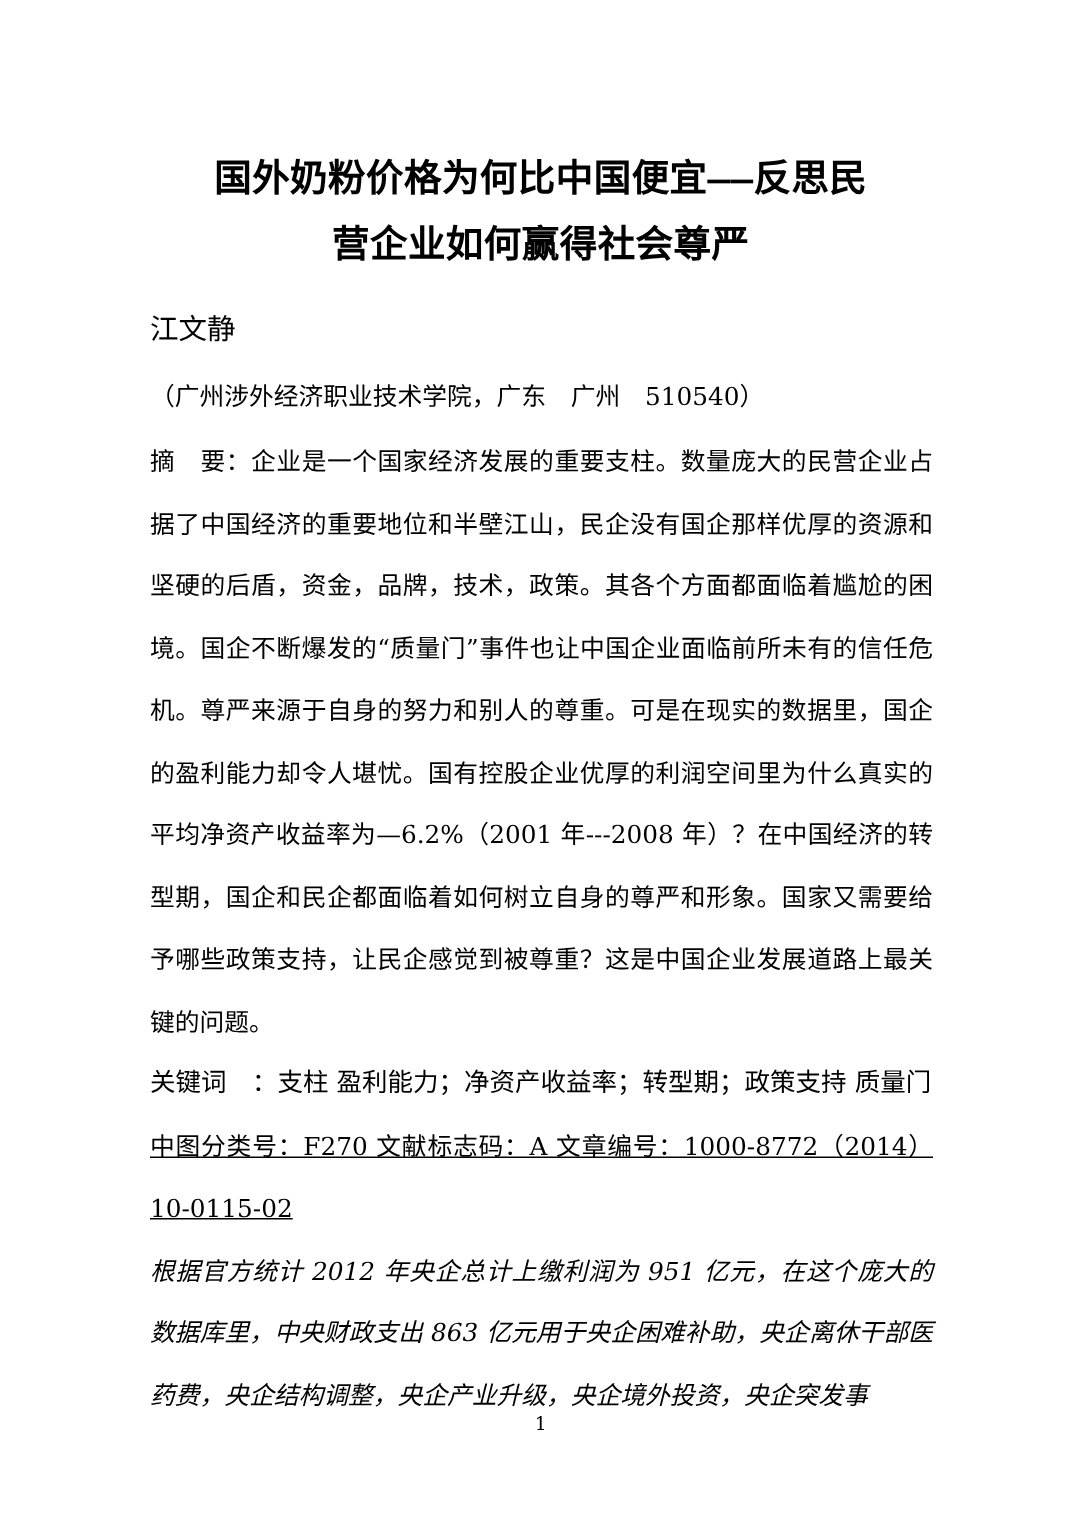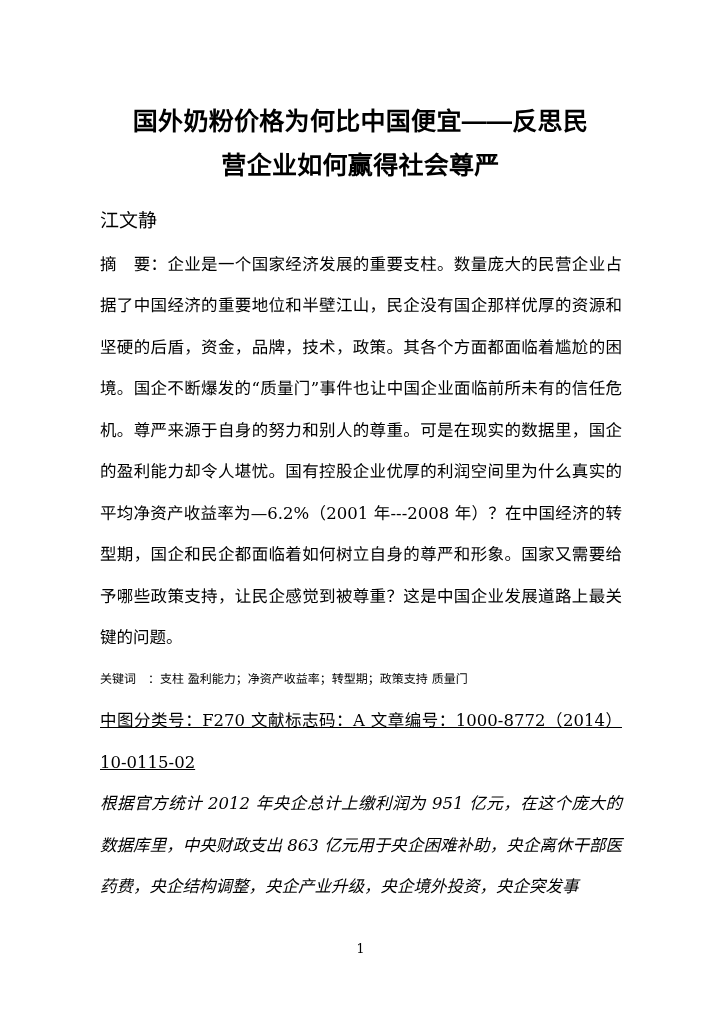--- a/index.html
+++ b/index.html
@@ -33,21 +33,21 @@
     top: 82px;
     width: 521px;
     text-align: center;
   }
   .doc-title {
     font-size: 25px;
     font-weight: bold;
     line-height: 44px;
     letter-spacing: 0.3px;
     white-space: pre-line;
-    font-family: Liberation Sans, sans-serif;
+    font-family: Liberation Mono, monospace;
   }
 
   
   .column {
     position: absolute;
     left: 100px;
     top: 200px;
     width: 522px;
   }
 
@@ -65,21 +65,21 @@
   }
 
   .abstract {
     font-size: 16.5px;
     line-height: 41.5px;
     text-align: justify;
     text-justify: inter-character;
   }
 
   .keywords {
-    font-size: 12px;
+    font-size: 17px;
     line-height: 41.5px;
     text-align: justify;
     text-justify: inter-character;
   }
 
   .classinfo {
     font-size: 16.5px;
     line-height: 41.5px;
     text-align: justify;
     text-justify: inter-character;
@@ -114,20 +114,21 @@
 
   <div class="title-block">
     <h1 class="doc-title">国外奶粉价格为何比中国便宜——反思民
 营企业如何赢得社会尊严</h1>
   </div>
 
   <div class="column">
 
     <div class="author">江文静</div>
 
+    <div class="affiliation">（广州涉外经济职业技术学院，广东　广州　510540）</div>
 
     <div class="abstract">摘　要：企业是一个国家经济发展的重要支柱。数量庞大的民营企业占据了中国经济的重要地位和半壁江山，民企没有国企那样优厚的资源和坚硬的后盾，资金，品牌，技术，政策。其各个方面都面临着尴尬的困境。国企不断爆发的“质量门”事件也让中国企业面临前所未有的信任危机。尊严来源于自身的努力和别人的尊重。可是在现实的数据里，国企的盈利能力却令人堪忧。国有控股企业优厚的利润空间里为什么真实的平均净资产收益率为—6.2%（2001 年---2008 年）？在中国经济的转型期，国企和民企都面临着如何树立自身的尊严和形象。国家又需要给予哪些政策支持，让民企感觉到被尊重？这是中国企业发展道路上最关键的问题。</div>
 
     <div class="keywords">关键词　：支柱 盈利能力；净资产收益率；转型期；政策支持 质量门</div>
 
     <div class="classinfo">中图分类号：F270 文献标志码：A 文章编号：1000-8772（2014）10-0115-02</div>
 
     <div class="bodytext">根据官方统计 2012 年央企总计上缴利润为 951 亿元，在这个庞大的数据库里，中央财政支出 863 亿元用于央企困难补助，央企离休干部医药费，央企结构调整，央企产业升级，央企境外投资，央企突发事</div>
 
   </div>

